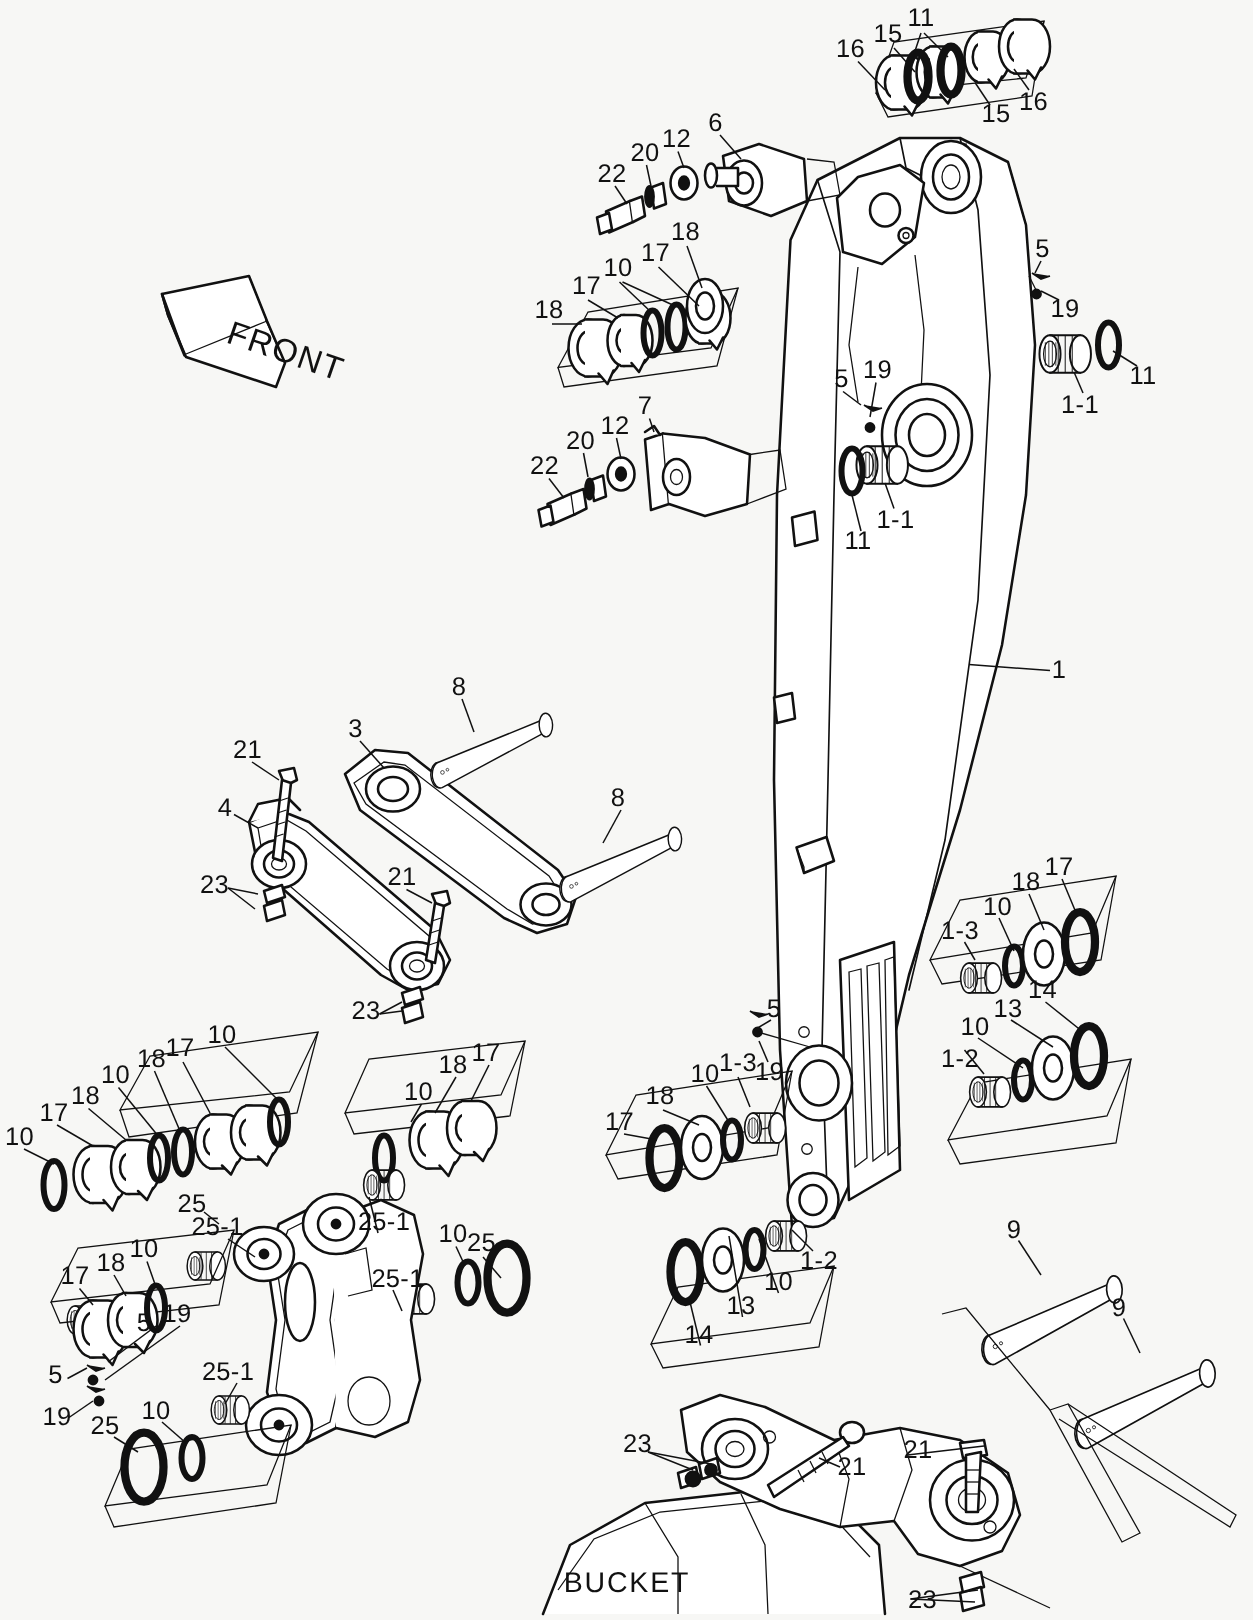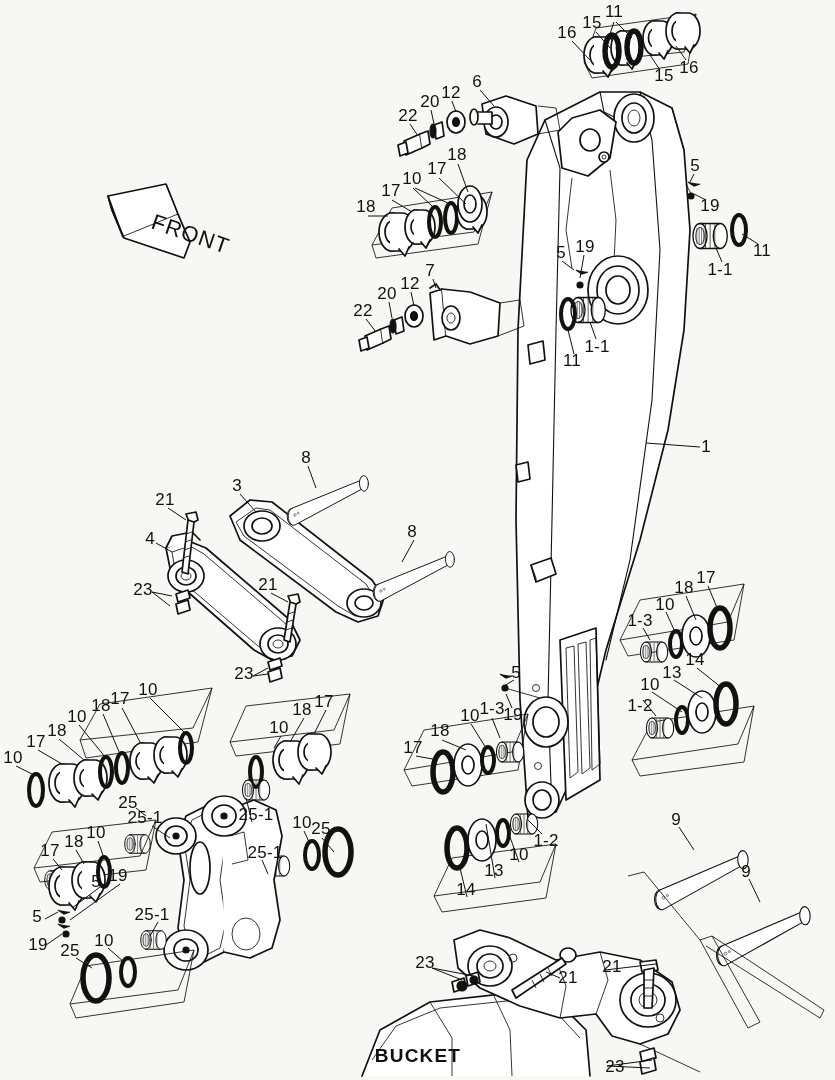--- a/index.html
+++ b/index.html
@@ -721,16 +721,16 @@
       <div class="lbl" style="left: 640px; top: 706px;">1-2</div>
       <div class="lbl" style="left: 650px; top: 685px;">10</div>
       <div class="lbl" style="left: 672px; top: 673px;">13</div>
       <div class="lbl" style="left: 695px; top: 660px;">14</div>
       <div class="lbl" style="left: 676px; top: 820px;">9</div>
       <div class="lbl" style="left: 746px; top: 872px;">9</div>
       <div class="lbl" style="left: 425px; top: 963px;">23</div>
       <div class="lbl" style="left: 568px; top: 978px;">21</div>
       <div class="lbl" style="left: 612px; top: 967px;">21</div>
       <div class="lbl" style="left: 615px; top: 1067px;">23</div>
-      <div class="lbl bucket" style="left: 418px; top: 1056px; font-weight: bold;">BUCKET</div>
+      <div class="lbl bucket" style="left: 418px; top: 1056px;">BUCKET</div>
     </div>
 
 </div>
 
 </body></html>

